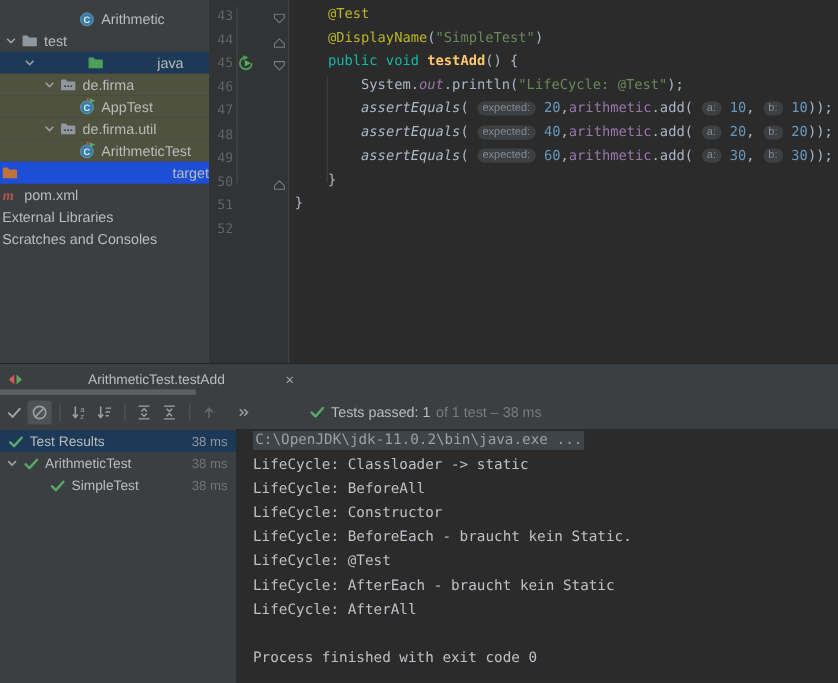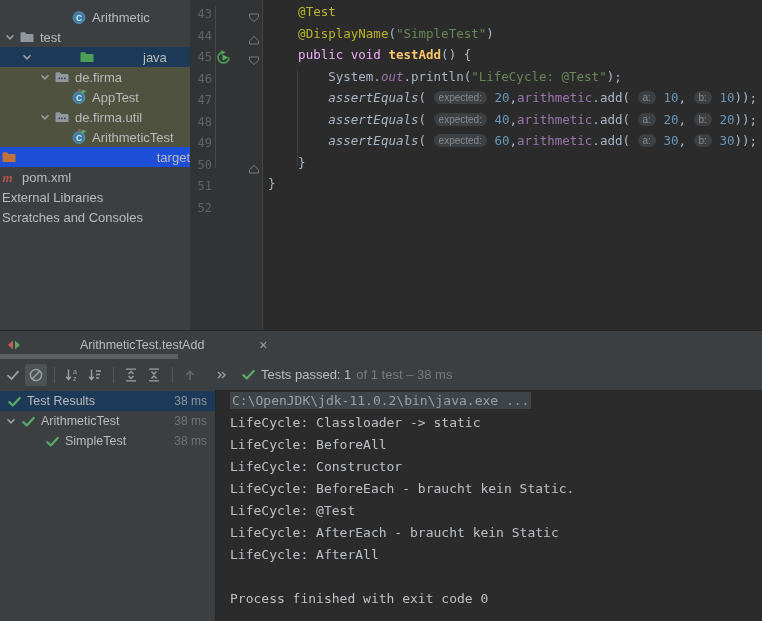--- a/index.html
+++ b/index.html
@@ -25,37 +25,37 @@
   .lnum{position:absolute;right:50px;top:3px;font:12px "DejaVu Sans Mono",monospace;color:#5f6468;}
   .runic{position:absolute;left:26px;top:3px;width:15px;height:15px;cursor:pointer;}
   .foldic{position:absolute;left:58px;top:5px;width:12px;height:10px;cursor:pointer;}
   .fold-range-line{position:absolute;left:25px;top:6px;width:1px;height:162px;background:#46494c;}
   #code-lines{position:absolute;left:78px;top:4px;}
   .cline{height:21.5px;line-height:21.5px;font:12.5px "DejaVu Sans Mono",monospace;color:#a9b7c6;white-space:pre;}
   .indent-guide{position:absolute;left:107px;top:70px;width:1px;height:96px;background:#3d4043;}
   .tk-plain{color:#a9b7c6;}
   .tk-ann{color:#bbb529;}
   .tk-str{color:#6a8759;}
-  .tk-kw{color:#f0abfc;text-align:center;}
+  .tk-kw{color:#14b8a6;text-align:center;}
   .tk-decl{color:#ffc66b;font-weight:bold;}
   .tk-fieldi{color:#9876aa;font-style:italic;}
   .tk-field{color:#9876aa;}
   .tk-num{color:#6897bb;}
   .tk-smethod{color:#a9b7c6;font-style:italic;}
   .tk-hint{background:#3d4043;color:#868b91;border-radius:8px;padding:1px 5px;font:10px "Liberation Sans",sans-serif;vertical-align:1px;}
 
   
   #bottom{position:absolute;left:0;top:330px;width:762px;height:291px;background:#3c3f41;border-top:1px solid #242628;box-sizing:border-box;}
   #tabbar{position:relative;height:28px;}
   .tool-tab{position:absolute;left:0;top:0;height:28px;display:flex;align-items:center;padding-left:7px;color:#bbbbbb;font-size:12.5px;cursor:pointer;gap:48px;}
   .tool-tab .tab-label{margin:0 7px 0 6px;}
   .tab-close{color:#9da0a3;font-size:14px;line-height:1;cursor:pointer;}
   .tab-underline{position:absolute;left:0;top:23px;width:178px;height:5px;background:#5c6062;}
 
-  #toolbar{position:relative;height:31px;display:flex;align-items:center;padding-left:2px;}
+  #toolbar{position:relative;height:31px;display:flex;align-items:center;padding-left:2px;gap:40px;}
   .tbtn{width:22px;height:22px;display:flex;align-items:center;justify-content:center;border-radius:3px;margin-right:1px;cursor:pointer;}
   .tbtn.toggled{background:#4d5254;}
   .tsep{width:1px;height:16px;background:#55585a;margin:0 6px;}
   .status{display:flex;align-items:center;font-size:13px;color:#bbbbbb;margin-left:8px;white-space:nowrap;}
   .status .sicon{display:inline-flex;margin-right:5px;}
   .status .muted{color:#787b7e;margin-left:5px;}
 
   #content{position:absolute;left:0;top:59px;width:762px;height:232px;display:flex;}
   #test-tree{width:215px;background:#3c3f41;padding-top:1px;box-sizing:border-box;flex:0 0 auto;}
   .ttrow{height:20px;display:flex;align-items:center;font-size:12.5px;color:#bbbbbb;padding-right:8px;white-space:nowrap;cursor:default;}

